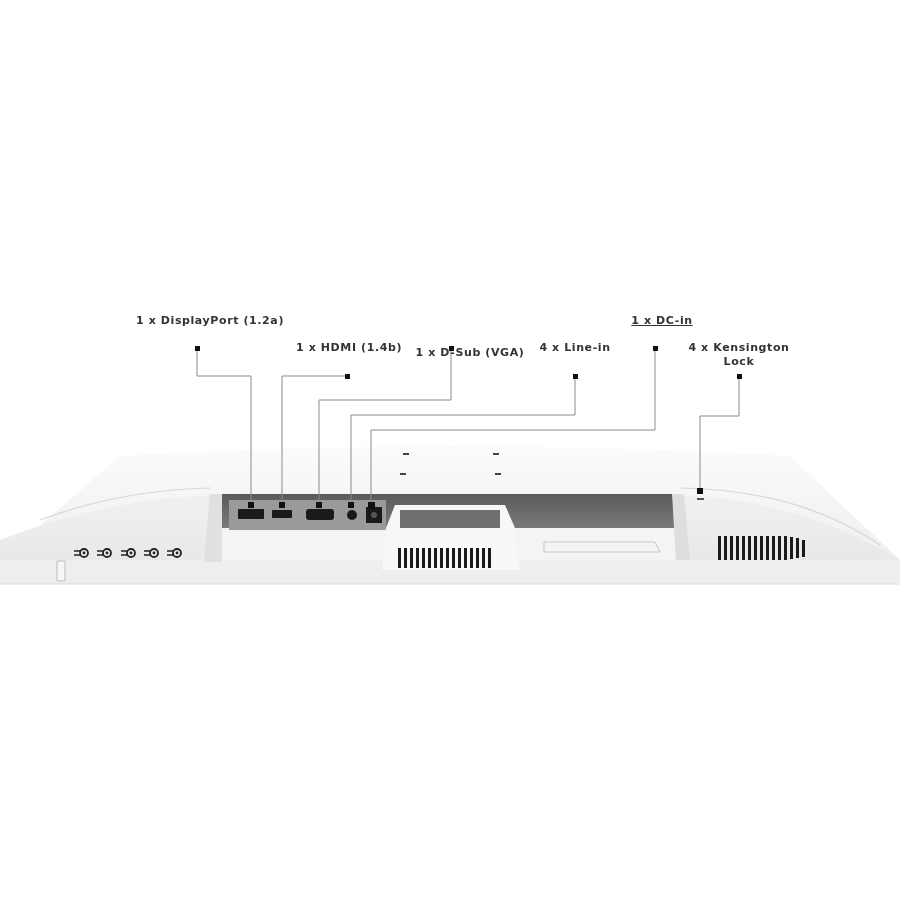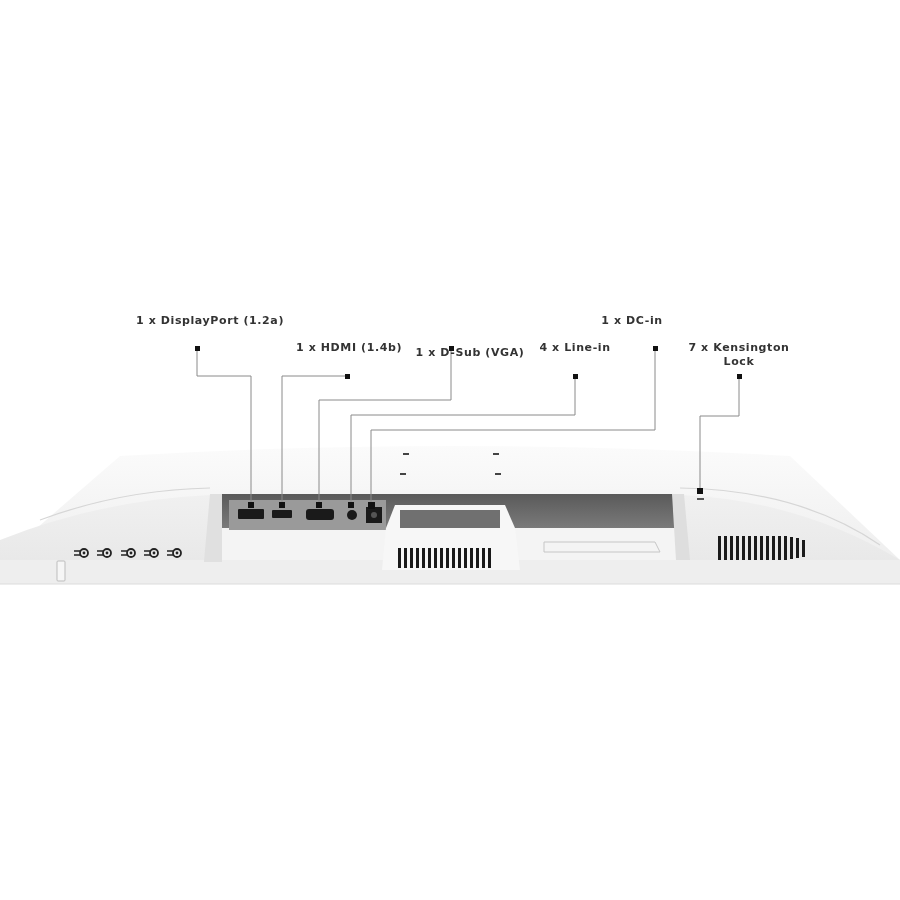--- a/index.html
+++ b/index.html
@@ -169,20 +169,20 @@
 
   <div class="label" style="left:269px; top:341px; width:160px;">1 x HDMI (1.4b)</div>
   <div class="dot" style="left:345px; top:374px;"></div>
 
   <div class="label" style="left:390px; top:314px; width:160px;margin-top:32px;">1 x D-Sub (VGA)</div>
   <div class="dot" style="left:449px; top:346px;"></div>
 
   <div class="label" style="left:515px; top:341px; width:120px;">4 x Line-in</div>
   <div class="dot" style="left:573px; top:374px;"></div>
 
-  <div class="label" style="left:582px; top:314px; width:100px;">1 x DC-in</div>
+  <div class="label" style="left:612px; top:314px; width:100px;text-decoration:underline;">1 x DC-in</div>
   <div class="dot" style="left:653px; top:346px;"></div>
 
-  <div class="label" style="left:669px; top:341px; width:140px; white-space:pre-line;">7 x Kensington
+  <div class="label" style="left:669px; top:341px; width:140px; white-space:pre-line;">4 x Kensington
 Lock</div>
   <div class="dot" style="left:737px; top:374px;"></div>
 
 </div>
 
 </body></html>

